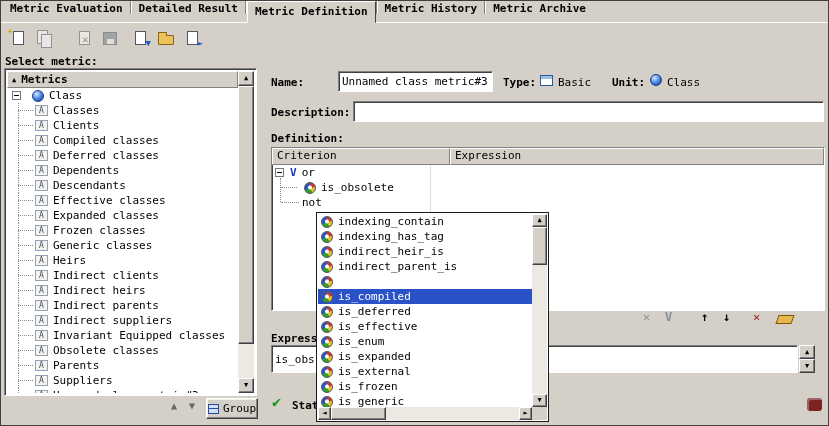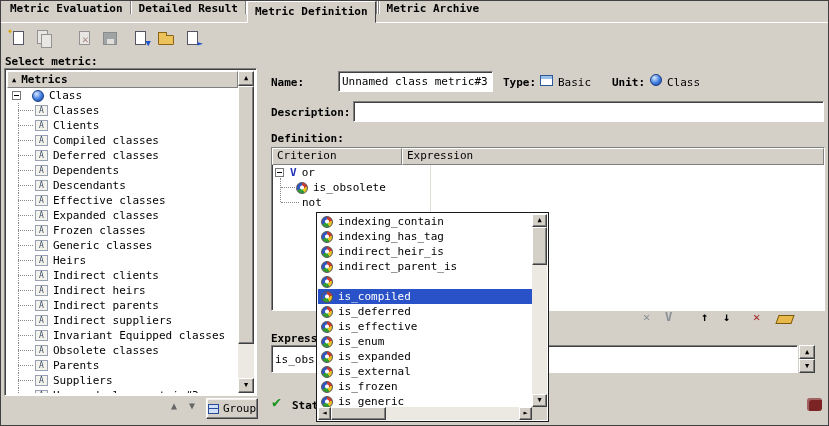--- a/index.html
+++ b/index.html
@@ -43,21 +43,21 @@
   
   .track{position:absolute;background:#ece9e2}
   .sb{position:absolute;background:var(--bg,#d4d0c8);border:1px solid;border-color:#fff #404040 #404040 #fff;box-shadow:inset -1px -1px 0 #808080;display:flex;align-items:center;justify-content:center;font-size:7px;line-height:7px;color:#000}
   
   .tin{position:absolute;background:#fff;border:1px solid;border-color:#808080 #fff #fff #808080;box-shadow:inset 1px 1px 0 #404040;font:inherit;padding:2px 3px;outline:none}
   .basic-icon{position:absolute;width:13px;height:11px;border:1px solid #2a5a9a;background:linear-gradient(#9ac0e8,#9ac0e8) 0 0/13px 3px no-repeat,#fff}
   
   #def-grid{position:absolute;left:270px;top:146px;width:554px;height:164px;background:#fff;border:1px solid;border-color:#808080 #fff #fff #808080;box-shadow:inset 1px 1px 0 #404040}
   .ghead{display:flex;height:17px}
   .gcell{background:var(--bg,#d4d0c8);border:1px solid;border-color:#fff #808080 #808080 #fff;line-height:14px;padding-left:4px}
-  .gcell.c1{width:130px}.gcell.c2{flex:1}
+  .gcell.c1{width:178px}.gcell.c2{flex:1}
   .gsep{position:absolute;left:158px;top:17px;bottom:1px;border-left:1px solid #e0ded6}
   .grow{height:15px;line-height:15px;display:flex;align-items:center;white-space:nowrap;position:relative}
   .grow .ball{margin-right:5px}
   .or-glyph{color:#2233bb;font-weight:bold;margin-right:5px}
   .gv{position:absolute;left:8px;top:30px;height:24px;border-left:1px dotted #8a8a8a}
   .gh{position:absolute;border-top:1px dotted #8a8a8a}
   
   .opico{position:absolute;top:309px;font-weight:bold;font-size:12px;line-height:14px}
   .dim{color:#8a8f98}
   .del{color:#a02020}
@@ -80,20 +80,21 @@
 
 <div id="win">
 
   <div id="tabbar">
     <div class="tab">Metric Evaluation</div>
     <div class="tab-sep"></div>
     <div class="tab">Detailed Result</div>
     <div class="tab-sep"></div>
     <div class="tab active">Metric Definition</div>
     <div class="tab-sep"></div>
+    <div class="tab">Metric History</div>
     <div class="tab-sep"></div>
     <div class="tab">Metric Archive</div>
   </div>
 
   <div class="tbtn" style="left:6px">
     <span class="pg"></span>
     <span class="spark">✦</span>
   </div>
   <div class="tbtn dis" style="left:32px">
     <span class="pg" style="left:4px;top:3px"></span>
@@ -264,21 +265,21 @@
     <div class="ghead">
       <div class="gcell c1">Criterion</div>
       <div class="gcell c2">Expression</div>
     </div>
     <div class="gsep"></div>
     <div class="grow" style="padding-left:3px">
       <span class="expand-box"></span>
       <span class="or-glyph">V</span>
       <span>or</span>
     </div>
-    <div class="grow" style="padding-left:24px">
+    <div class="grow" style="padding-left:32px">
       <span class="ball"></span>
       <span>is_obsolete</span>
     </div>
     <div class="grow" style="padding-left:30px">
       <span>not</span>
     </div>
     <div class="gv"></div>
     <div class="gh" style="left:9px;top:39px;width:16px"></div>
     <div class="gh" style="left:9px;top:54px;width:18px"></div>
   </div>

